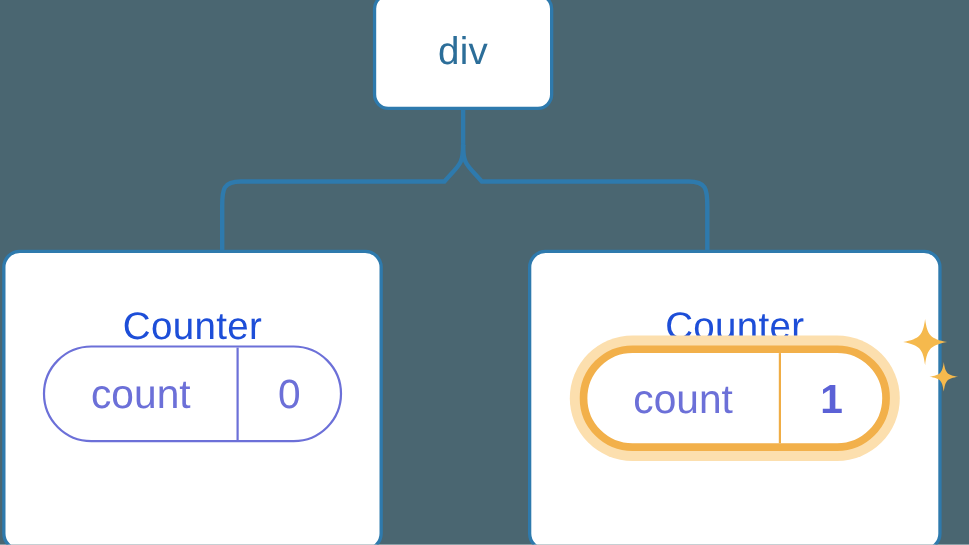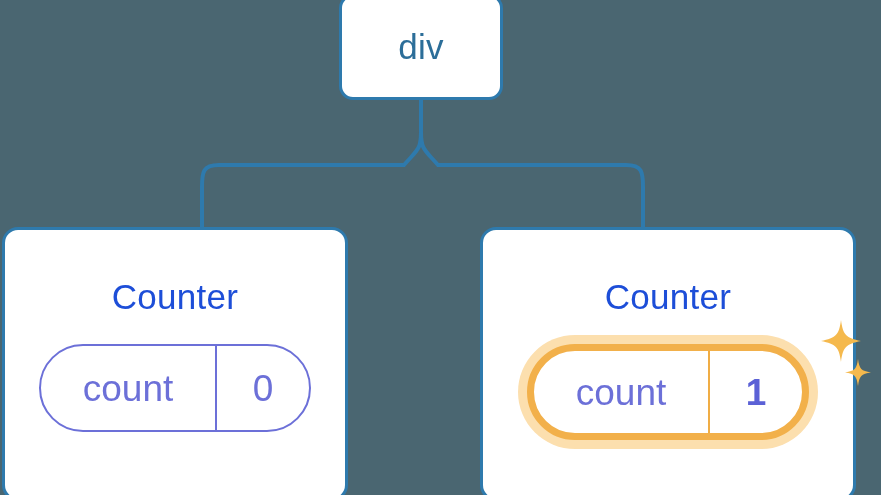--- a/index.html
+++ b/index.html
@@ -63,21 +63,20 @@
     color: #1d4ed8;
     font-size: 35px;
     letter-spacing: 0.3px;
     margin-top: 49px;
     line-height: 1;
   }
 
   
   .pill-wrap {
     position: relative;
-    margin-top: 30px;
     display: flex;
     align-items: center;
     justify-content: center;
   }
   .pill {
     position: relative;
     display: flex;
     align-items: stretch;
     height: 88px;
     border: 2px solid #6c70d8;

